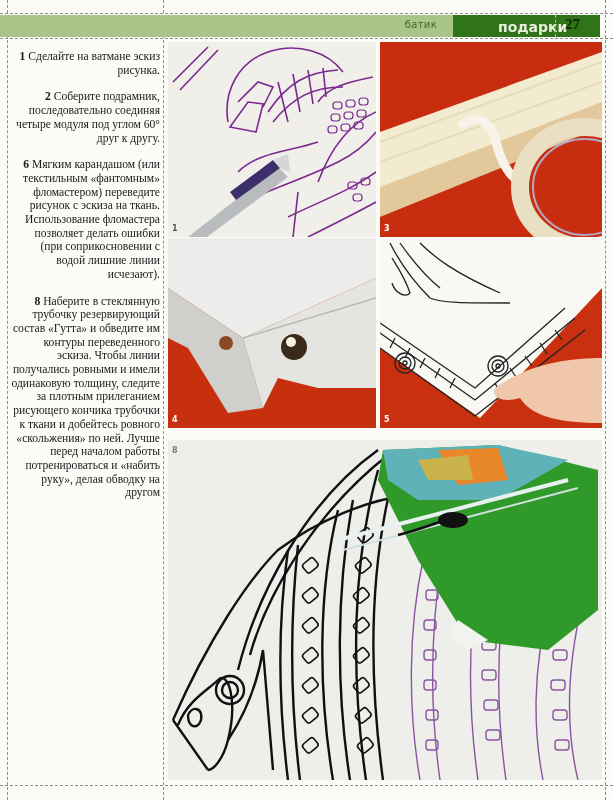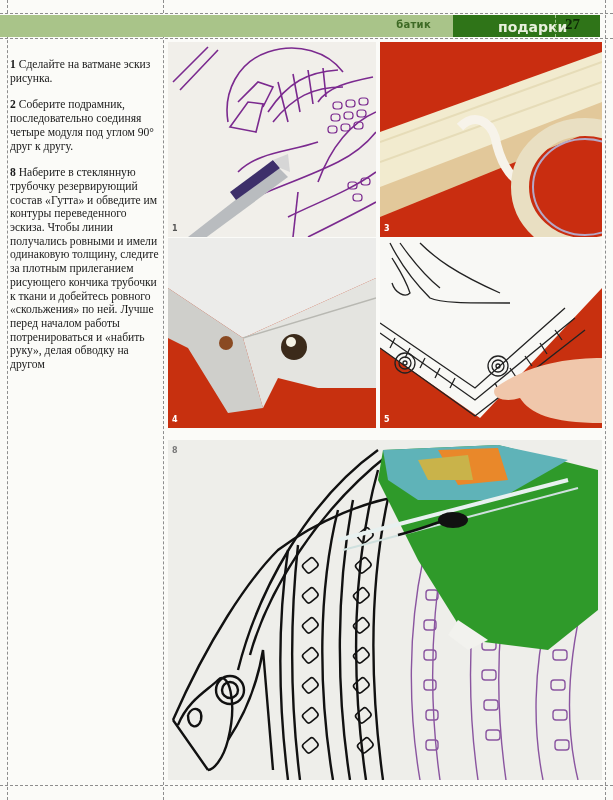--- a/index.html
+++ b/index.html
@@ -2,26 +2,26 @@
 <html><head>
 <meta charset="utf-8">
 <style>
   html,body{margin:0;padding:0;}
   body{width:613px;height:800px;background:#fbfbf8;position:relative;overflow:hidden;font-family:"Liberation Serif","DejaVu Serif",serif;color:#1a1a1a;}
   .dash-h{position:absolute;left:0;right:0;height:0;border-top:1.5px dashed #8e8e8e;}
   .dash-v{position:absolute;top:0;bottom:0;width:0;border-left:1.5px dashed #8e8e8e;}
   .header{position:absolute;left:0;top:15px;width:600px;height:22px;}
   .hdr-light{position:absolute;left:0;top:0;width:453px;height:22px;background:#a9c489;}
   .hdr-dark{position:absolute;left:453px;top:0;width:147px;height:22px;background:#2f7418;}
-  .hdr-batik{position:absolute;right:169px;top:4px;font-family:"DejaVu Sans",sans-serif;font-size:10px;color:#3e6a25;font-weight:bold;letter-spacing:0.3px;}
+  .hdr-batik{position:absolute;right:163px;top:4px;font-family:"DejaVu Sans",sans-serif;font-size:10px;color:#3e6a25;font-weight:normal;letter-spacing:0.3px;}
   .hdr-podarki{position:absolute;left:498px;top:4px;font-family:"DejaVu Sans",sans-serif;font-size:14px;color:#e8f0dc;font-weight:bold;}
   .hdr-sep{position:absolute;left:555px;top:0;height:22px;border-left:1.5px dashed #9fc78c;}
   .hdr-num{position:absolute;left:565px;top:1px;font-family:"Liberation Serif",serif;font-weight:bold;font-size:15px;color:#0f2a06;}
   .text-col{position:absolute;left:10px;top:50px;width:150px;font-size:11.6px;line-height:13.7px;}
-  .text-col p{margin:8px 0 13px 0;}
+  .text-col p{margin:0 0 13px 0;text-align:right;}
   .text-col b{font-weight:bold;}
   .photo{position:absolute;overflow:hidden;}
   .photo .num{position:absolute;left:4px;bottom:4px;font-family:"DejaVu Sans",sans-serif;font-size:8px;font-weight:bold;}
   #p1{left:168px;top:42px;width:208px;height:195px;background:#f1efea;}
   #p3{left:380px;top:42px;width:222px;height:195px;background:#c92d10;}
   #p4{left:168px;top:238px;width:208px;height:190px;background:#c7300f;}
   #p5{left:380px;top:238px;width:222px;height:190px;background:#c8300f;}
   #p8{left:168px;top:440px;width:434px;height:340px;background:#eeeeea;}
   svg{display:block;}
 </style>
@@ -39,21 +39,22 @@
   <div class="hdr-light"></div>
   <div class="hdr-dark"></div>
   <span class="hdr-batik">батик</span>
   <span class="hdr-podarki">подарки</span>
   <span class="hdr-sep"></span>
   <span class="hdr-num">27</span>
 </div>
 
 <div class="text-col">
   <p><b>1</b>&nbsp;<span>Сделайте на ватмане эскиз рисунка.</span></p>
-  <p><b>2</b>&nbsp;<span>Соберите подрамник, последовательно соединяя четыре модуля под углом 90° друг к другу.</span></p>
+  <p><b>2</b>&nbsp;<span>Соберите подрамник, последовательно соединяя четыре модуля под углом 60° друг к другу.</span></p>
+  <p><b>6</b>&nbsp;<span>Мягким карандашом (или текстильным «фантомным» фломастером) переведите рисунок с эскиза на ткань. Использование фломастера позволяет делать ошибки (при соприкосновении с водой лишние линии исчезают).</span></p>
   <p><b>8</b>&nbsp;<span>Наберите в стеклянную трубочку резервирующий состав «Гутта» и обведите им контуры переведенного эскиза. Чтобы линии получались ровными и имели одинаковую толщину, следите за плотным прилеганием рисующего кончика трубочки к ткани и добейтесь ровного «скольжения» по ней. Лучше перед началом работы потренироваться и «набить руку», делая обводку на другом</span></p>
 </div>
 
 <div class="photo" id="p1">
   <svg width="208" height="195" viewBox="0 0 208 195">
     <g fill="none" stroke="#7b2a8f" stroke-width="1.6">
       <path d="M5 40 L40 5 M12 48 L50 8"></path>
       <path d="M60 80 C55 50 70 20 100 10 C130 0 160 10 175 30"></path>
       <path d="M62 85 L80 60 L95 62 L88 90 Z M70 60 L90 40 L105 45 L95 65"></path>
       <path d="M100 70 C120 40 140 30 170 28 M105 80 C125 55 145 45 175 45"></path>

